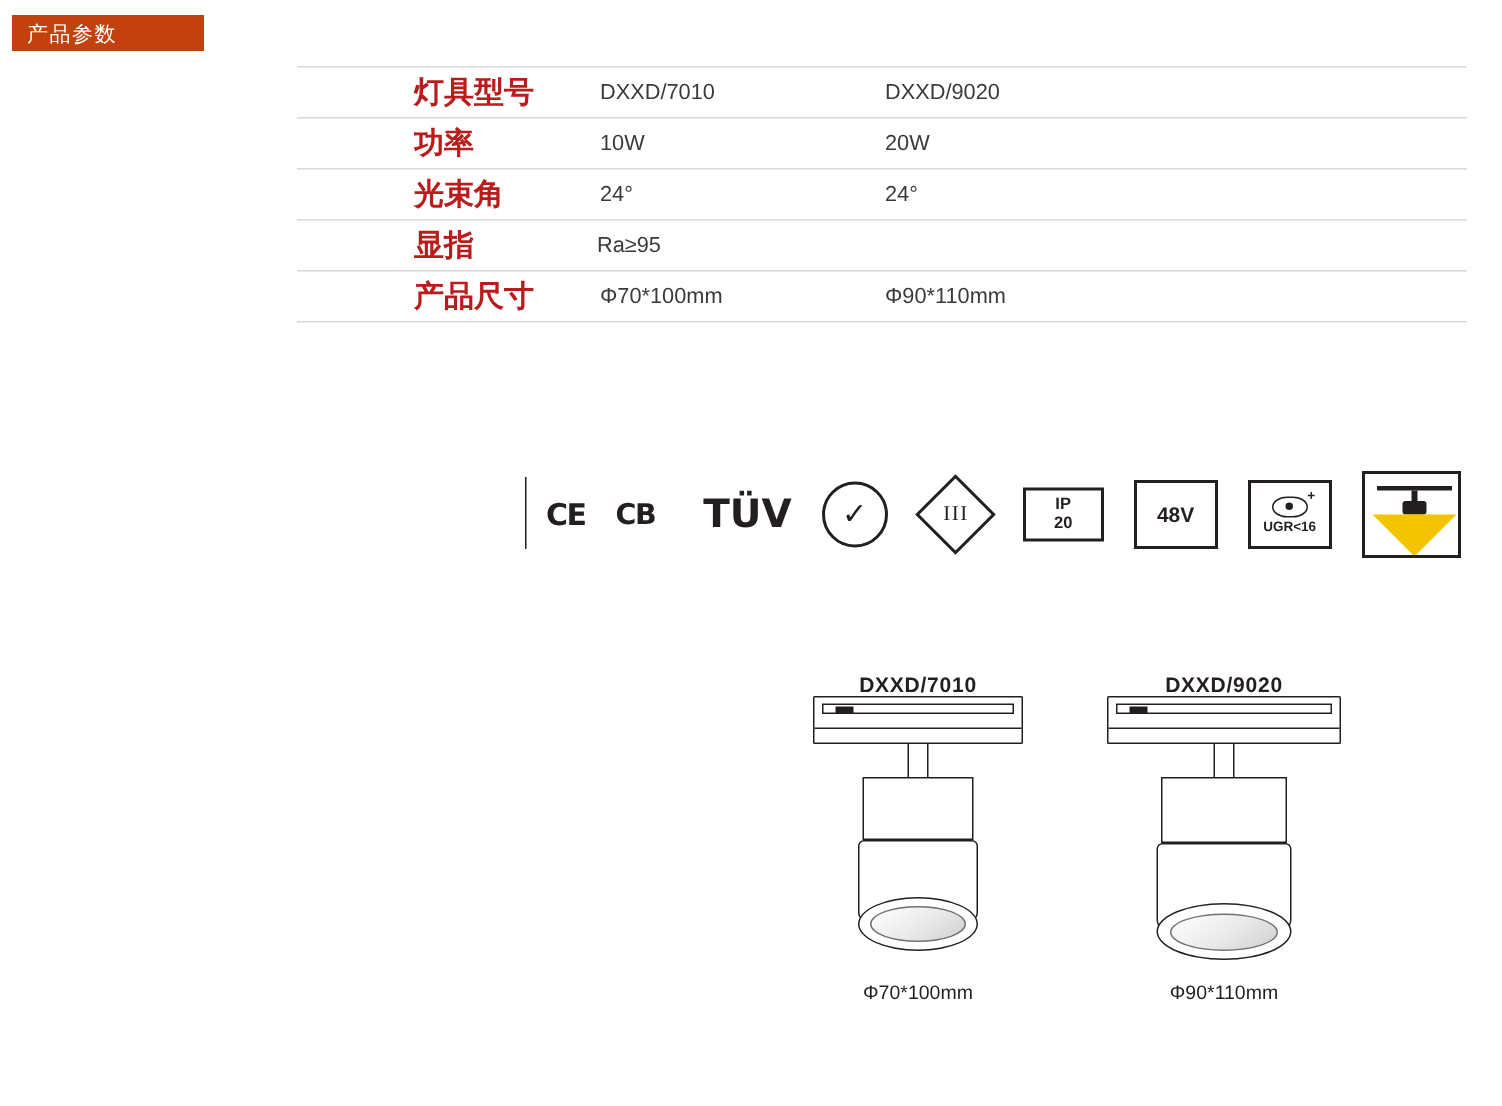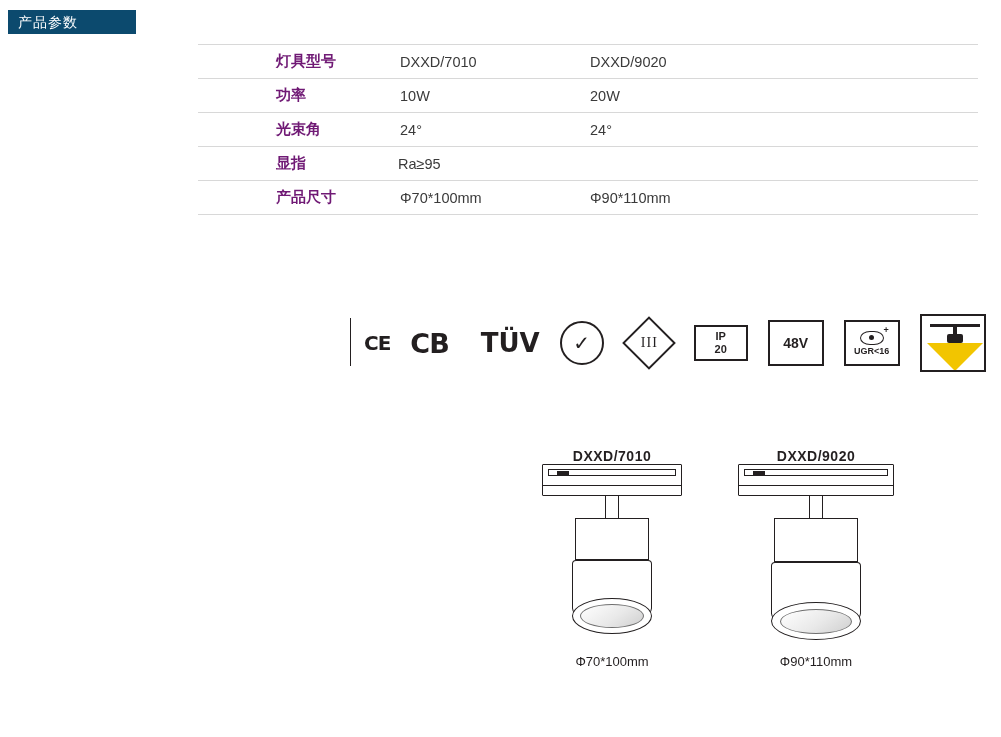--- a/index.html
+++ b/index.html
@@ -16,21 +16,21 @@
     overflow: hidden;
   }
 
   
   .header-badge {
     position: absolute;
     left: 8px;
     top: 10px;
     width: 128px;
     height: 24px;
-    background: #0c4a6e;
+    background: #c2410c;
     color: #ffffff;
     font-size: 14px;
     line-height: 24px;
     padding-left: 10px;
     box-sizing: border-box;
     letter-spacing: 1px;
   }
 
   
   .spec-table {
@@ -50,22 +50,22 @@
     padding: 0;
   }
   .spec-table tr:first-child td {
     border-top: 1px solid #d8d8d8;
   }
   td.label {
     width: 200px;
     padding-left: 78px;
     box-sizing: border-box;
     font-weight: 600;
-    color: #701a75;
-    font-size: 15px;
+    color: #b91c1c;
+    font-size: 20px;
   }
   td.val1 {
     width: 190px;
     padding-left: 2px;
     color: #3a3a3a;
   }
   td.val2 {
     color: #3a3a3a;
   }
   td.valwide {
@@ -92,21 +92,21 @@
     position: absolute;
     left: 166px;
     top: 0;
     height: 90px;
     display: flex;
     align-items: center;
     gap: 20px;
   }
   .cert-text {
     font-weight: bold;
-    font-size: 27px;
+    font-size: 19px;
     letter-spacing: -1px;
     color: #231f20;
     font-family: "DejaVu Sans", sans-serif;
   }
   .cert-ce {
     font-size: 20px;
   }
   .cert-tuv {
     font-size: 26px;
     letter-spacing: 0px;

